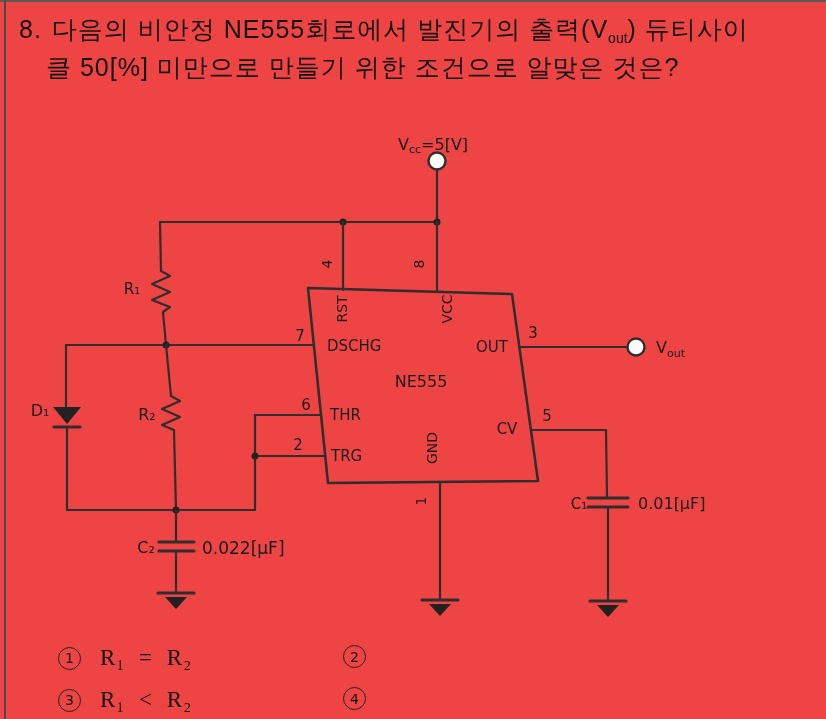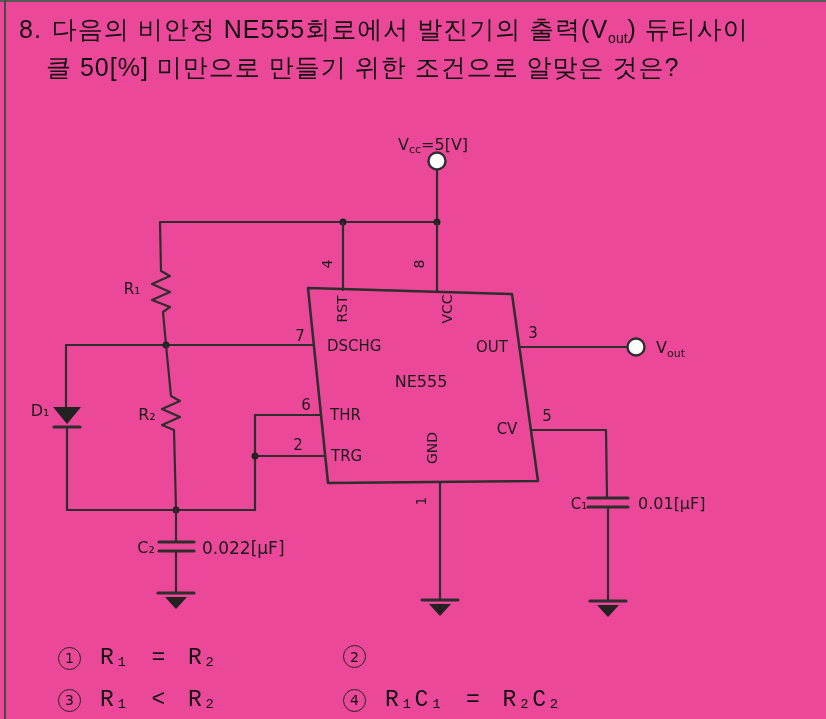--- a/index.html
+++ b/index.html
@@ -1,18 +1,18 @@
 <!DOCTYPE html>
 <html><head>
 <meta charset="utf-8">
 <style>
   html,body{margin:0;padding:0;}
   #page{
     position:relative; width:826px; height:719px;
-    background:#ec4899; overflow:hidden;
+    background:#ef4444; overflow:hidden;
     font-family:"Liberation Sans","DejaVu Sans",sans-serif;
     color:#151515;
   }
   .border-left{position:absolute;left:4px;top:0;width:2px;height:719px;background:#4a4a4a;}
   .border-top{position:absolute;left:0;top:0;width:826px;height:2px;background:#5a5a5a;}
 
   .qline{position:absolute;white-space:nowrap;font-size:25px;letter-spacing:1px;color:#111;}
   .q1{left:19px;top:13px;}
   .q2{left:46px;top:51px;}
   .qnum{margin-right:10px;}
@@ -25,21 +25,21 @@
   .dot{fill:#222;}
   .term{fill:#fdfdfc;stroke:#2e2e2e;stroke-width:2.4;}
   .fillink{fill:#222;stroke:none;}
 
   .option{position:absolute;display:flex;align-items:center;gap:19px;}
   .onum{
     width:21px;height:21px;border:1.6px solid #222;border-radius:50%;
     display:flex;align-items:center;justify-content:center;
     font-family:"DejaVu Sans",sans-serif;font-size:14px;color:#111;flex:0 0 auto;
   }
-  .otext{font-family:Liberation Mono, monospace;font-size:23px;letter-spacing:1px;word-spacing:7px;color:#111;white-space:nowrap;}
+  .otext{font-family:Liberation Serif, serif;font-size:23px;letter-spacing:1px;word-spacing:7px;color:#111;white-space:nowrap;}
   .opt-1{left:58px;top:645px;}
   .opt-2{left:343px;top:645px;}
   .opt-3{left:58px;top:687px;}
   .opt-4{left:343px;top:687px;}
 </style>
 </head>
 <body>
 
 <div id="page">
   <div class="border-top"></div>
@@ -157,15 +157,14 @@
   </div>
   <div class="option opt-2">
     <span class="onum">2</span>
   </div>
   <div class="option opt-3">
     <span class="onum">3</span>
     <span class="otext">R₁ &lt; R₂</span>
   </div>
   <div class="option opt-4">
     <span class="onum">4</span>
-    <span class="otext">R₁C₁ = R₂C₂</span>
   </div>
 </div>
 
 </body></html>

